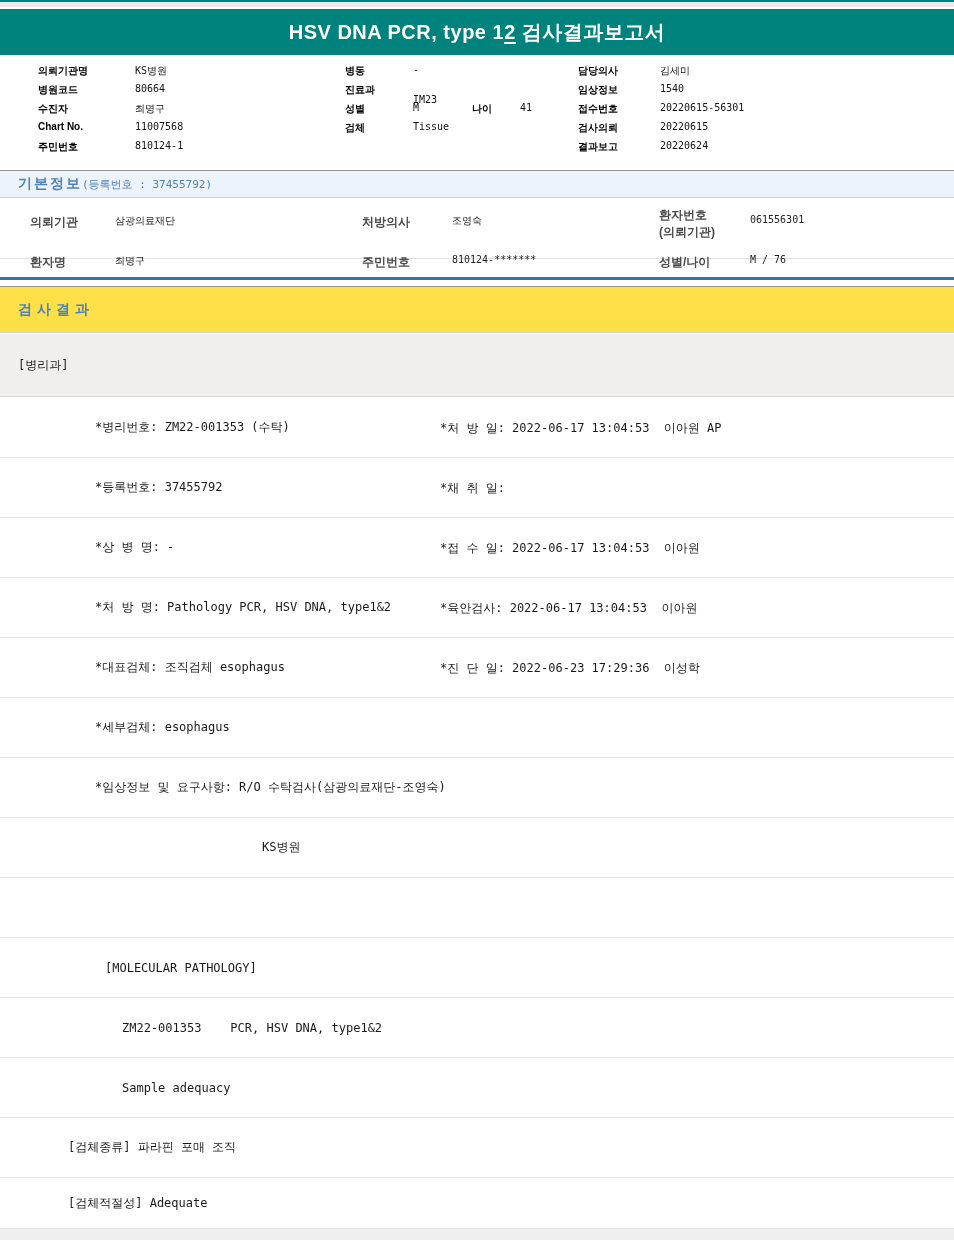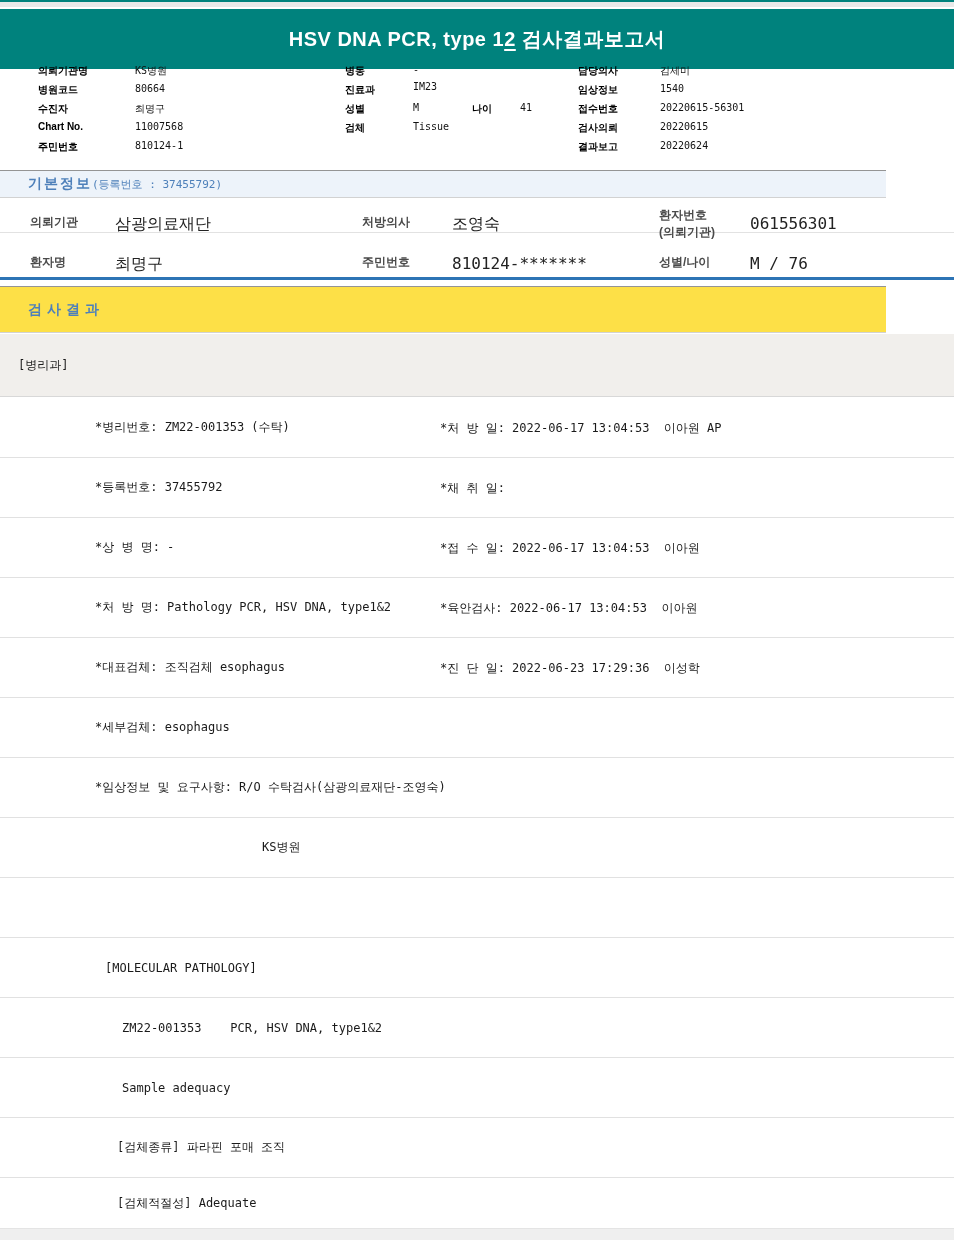--- a/index.html
+++ b/index.html
@@ -8,50 +8,50 @@
     font-family:"Liberation Sans", sans-serif; overflow:hidden;
   }
   .page { position:absolute; top:0; left:0; width:954px; height:1240px; }
 
   
   .top-line  { position:absolute; top:0; left:0; width:954px; height:2px; background:#00827d; }
   .top-strip { position:absolute; top:2px; left:0; width:954px; height:6px; background:#e9e9e9; border-bottom:1px solid #ffffff; box-sizing:border-box; }
 
   
   .banner {
-    position:absolute; top:9px; left:0; width:954px; height:60px; background:#00827d;
+    position:absolute; top:9px; left:0; width:954px; height:46px; background:#00827d;
     display:flex; align-items:center; justify-content:center;
     color:#ffffff; font-weight:bold; font-size:20px; letter-spacing:0.5px;
   }
   .banner .u2 { text-decoration:underline; text-underline-offset:3px; }
   .banner .suffix { margin-left:6px; }
 
   
   .hdr { position:absolute; top:56px; left:0; width:954px; height:114px; font-size:10px; }
   .hl { position:absolute; font-weight:bold; color:#000; white-space:pre; }
   .hv { position:absolute; color:#111; font-family:"DejaVu Sans Mono", monospace; white-space:pre; }
 
   
   .sec-bar {
-    position:absolute; left:0; width:886px; box-sizing:border-box;
+    position:absolute; left:0; width:954px; box-sizing:border-box;
     background:#edf3fa; border-top:1px solid #949494; border-bottom:1px solid #d2d2d2;
-    display:flex; align-items:center; padding-left:28px;text-align:right;
+    display:flex; align-items:center; padding-left:18px;text-align:right;
   }
   .sec-title { color:#4e80ba; font-weight:bold; font-size:14px; letter-spacing:2px; }
   .sec-title.wide { letter-spacing:5px; }
   .sec-note { color:#4e80ba; font-size:11px; margin-left:0; font-family:"DejaVu Sans Mono", monospace; }
 
   
   .bi-table { position:absolute; left:0; width:954px; }
   .bi-row { position:absolute; left:0; width:954px; }
-  .bi-row-a { top:0; height:34px; border-bottom:1px solid #e2e2e2; box-sizing:border-box; }
+  .bi-row-a { top:0; height:60px; border-bottom:1px solid #e2e2e2; box-sizing:border-box; }
   .bi-row-b { top:46px; height:32px;text-align:right; }
   .bi-blue  { position:absolute; top:78px; left:0; width:954px; height:3px; background:#2d74b5; }
   .bl { position:absolute; font-weight:bold; color:#4a4a4a; font-size:12px; }
-  .bv { position:absolute; color:#222; font-size:16px; font-family:"DejaVu Sans Mono", monospace; }
+  .bv { position:absolute; color:#222; font-size:10px; font-family:"DejaVu Sans Mono", monospace; }
   .bl .l2 { display:block; font-weight:bold; }
 
   
   .dept-row {
     position:absolute; left:0; width:954px; box-sizing:border-box;
     background:#f1efec; border-bottom:1px solid #d8d8d8;
     display:flex; align-items:center;
     font-family:"DejaVu Sans Mono", monospace; font-size:12px; color:#1a1a1a;
   }
   .dept-row span { margin-left:18px; }
@@ -60,21 +60,21 @@
     position:relative; width:954px; height:60px; box-sizing:border-box;
     border-bottom:1px solid #e1e1e1; display:flex; align-items:center;
     font-family:"DejaVu Sans Mono", monospace; font-size:12px; color:#1a1a1a;
   }
   .rrow.last { height:50px; border-bottom:none; }
   .rl { margin-left:95px; white-space:pre; }
   .rr { position:absolute; left:440px; top:50%; transform:translateY(-50%); white-space:pre; }
   .in-ks .rl { margin-left:262px; }
   .in-mp .rl { margin-left:105px; }
   .in-zm .rl { margin-left:122px; }
-  .in-sp .rl { margin-left:117px; }
+  .in-sp .rl { margin-left:68px; }
 
   .bottom-strip { position:absolute; top:1228px; left:0; width:954px; height:12px; background:#efefef; border-top:1px solid #e4e4e4; box-sizing:border-box; }
 </style>
 </head>
 <body>
 
 <div class="page">
 
   <div class="top-line"></div>
   <div class="top-strip"></div>
@@ -92,21 +92,21 @@
     <span class="hl" style="left:38px;top:46px">수진자</span>
     <span class="hv" style="left:135px;top:46px">최명구</span>
     <span class="hl" style="left:38px;top:65px">Chart No.</span>
     <span class="hv" style="left:135px;top:65px">11007568</span>
     <span class="hl" style="left:38px;top:84px">주민번호</span>
     <span class="hv" style="left:135px;top:84px">810124-1</span>
 
     <span class="hl" style="left:345px;top:8px">병동</span>
     <span class="hv" style="left:413px;top:8px">-</span>
     <span class="hl" style="left:345px;top:27px">진료과</span>
-    <span class="hv" style="left:413px;top:25px">IM23</span>
+    <span class="hv" style="left:413px;top:38px">IM23</span>
     <span class="hl" style="left:345px;top:46px">성별</span>
     <span class="hv" style="left:413px;top:46px">M</span>
     <span class="hl" style="left:472px;top:46px">나이</span>
     <span class="hv" style="left:520px;top:46px">41</span>
     <span class="hl" style="left:345px;top:65px">검체</span>
     <span class="hv" style="left:413px;top:65px">Tissue</span>
 
     <span class="hl" style="left:578px;top:8px">담당의사</span>
     <span class="hv" style="left:660px;top:8px">김세미</span>
     <span class="hl" style="left:578px;top:27px">임상정보</span>

